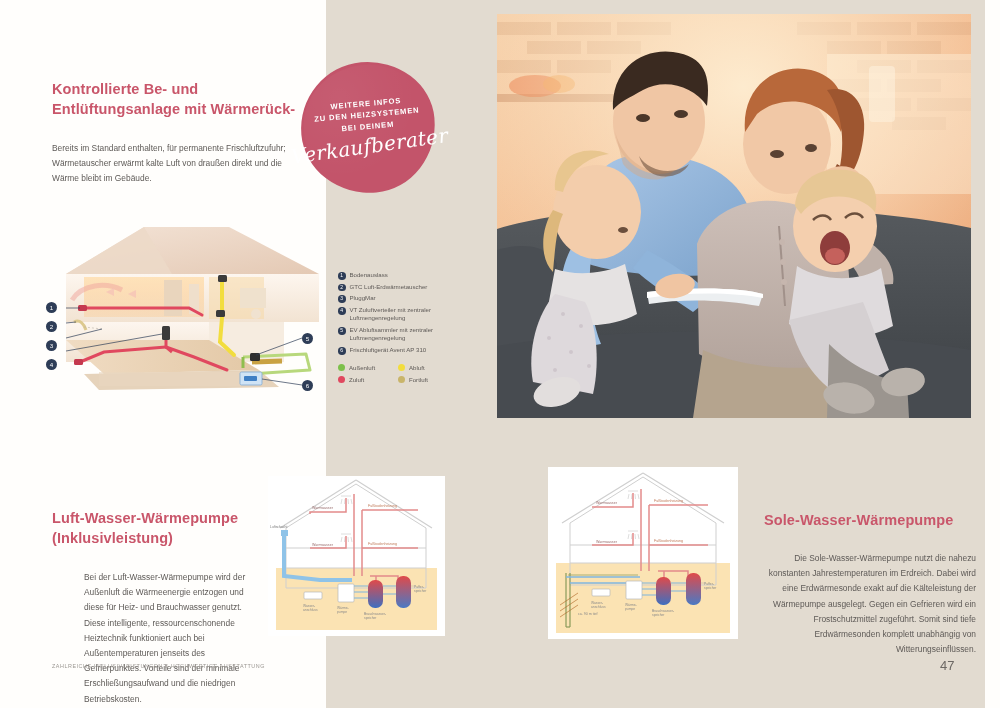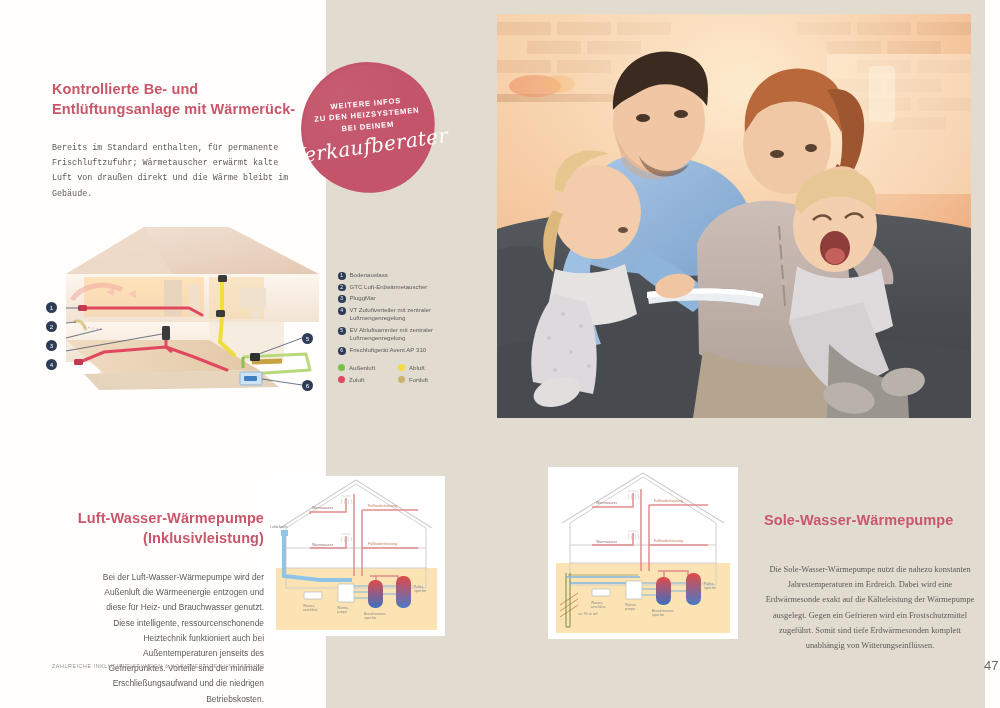--- a/index.html
+++ b/index.html
@@ -25,21 +25,21 @@
   .sec-title {
     color: #c9566a;
     font-size: 14.5px; line-height: 20px; font-weight: 700;
     letter-spacing: .1px;
   }
   .sec-body {
     color: #5e5a57; font-size: 8.4px; line-height: 15.2px;
   }
 
   .block-vent { position: absolute; left: 52px; top: 79px; width: 250px; }
-  .block-vent .sec-body { margin-top: 22px; font-family: Liberation Mono, monospace; }
+  .block-vent .sec-body { margin-top: 22px; }
 
   
   .badge {
     position: absolute; left: 301px; top: 62px; width: 134px; height: 131px;
     border-radius: 49% 51% 48% 52% / 51% 47% 53% 49%;
     background: #c3546a;
     display: flex; flex-direction: column;
     align-items: center; justify-content: center;
     transform: rotate(-5deg);
     box-shadow: inset 0 0 0 0 transparent;
@@ -92,40 +92,40 @@
   .cl-lb { color: #5e5a57; font-size: 6.1px; }
 
   
   .photo {
     position: absolute; left: 497px; top: 14px; width: 474px; height: 404px;
     overflow: hidden; background: #d9a882;
   }
   .photo svg { display: block; width: 100%; height: 100%; }
 
   
-  .block-lw { position: absolute; left: 52px; top: 508px; width: 212px; text-align: right; }
+  .block-lw { position: absolute; left: 52px; top: 508px; width: 212px; }
   .block-lw .sec-body { margin-top: 22px; margin-left: 32px; }
   .block-sw { position: absolute; left: 764px; top: 510px; width: 212px; text-align: right; }
   .block-sw .sec-title { text-align: left; }
-  .block-sw .sec-body { margin-top: 32px; text-align: center; font-family: Liberation Serif, serif; }
+  .block-sw .sec-body { margin-top: 21px; text-align: right; }
 
   
   .card { position: absolute; background: #ffffff; }
   .card-left  { left: 268px; top: 476px; width: 177px; height: 160px; }
   .card-right { left: 548px; top: 467px; width: 190px; height: 172px; }
   .card svg { display: block; width: 100%; height: 100%; }
 
   
   .footer-note {
     position: absolute; left: 52px; top: 663px;
     color: #9b9792; font-size: 5.4px; letter-spacing: .55px; text-transform: uppercase;
   }
   .page-num {
     position: absolute; left: 940px; top: 658px;
-    color: #6c6864; font-size: 13px; font-weight: 400; margin-left: 44px;
+    color: #6c6864; font-size: 13px; font-weight: 400;
   }
 </style>
 </head>
 <body>
 
 <div class="page">
 
   <div class="beige-panel"></div>
   <div class="white-right-strip"></div>
 

